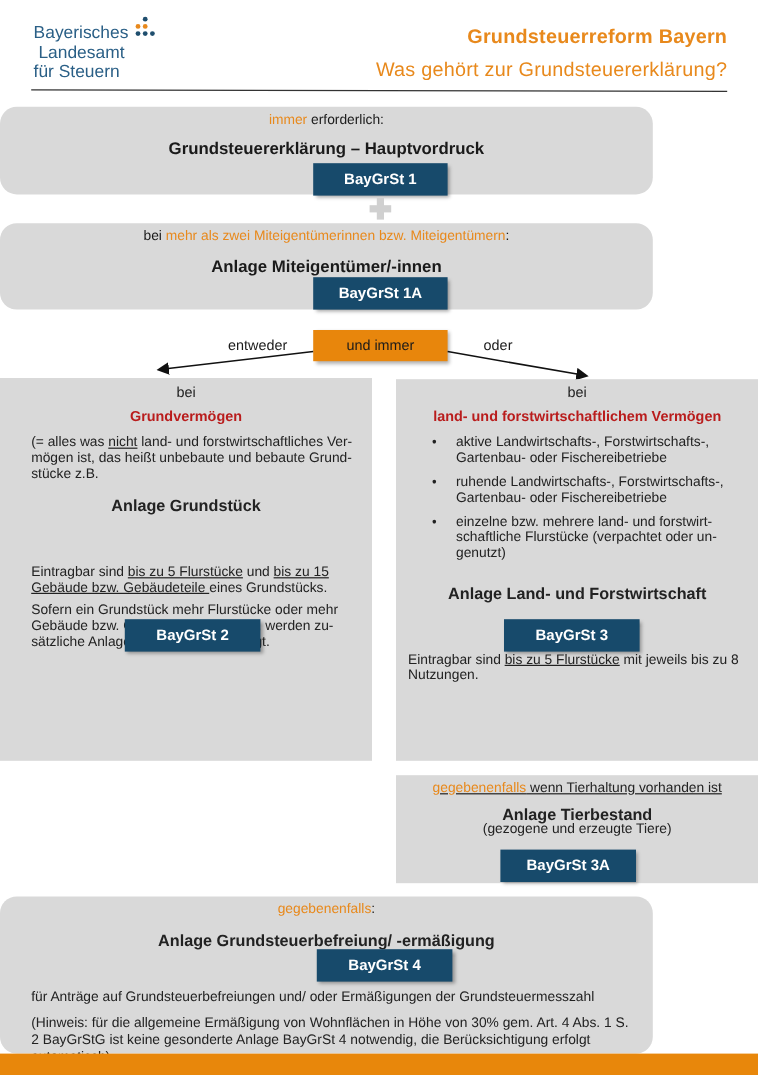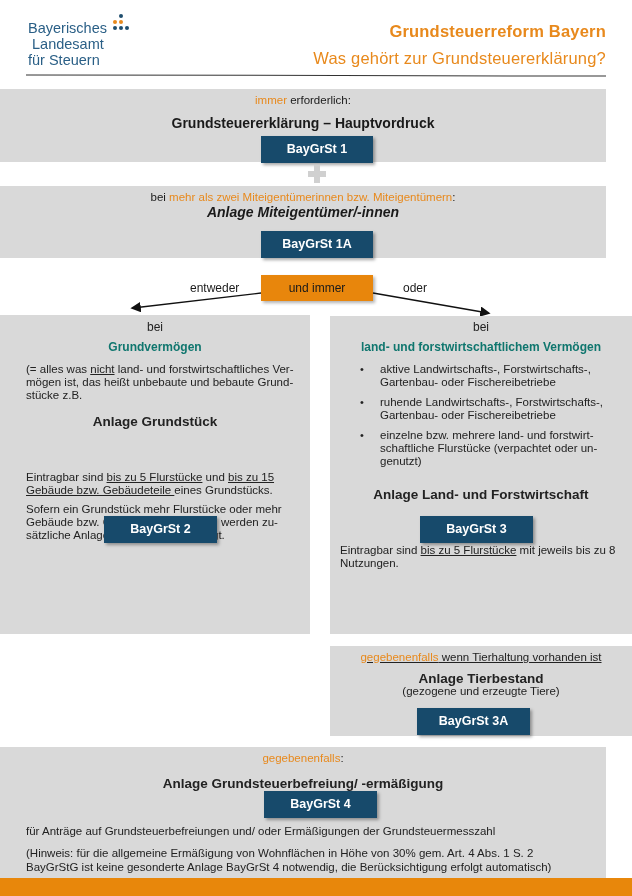--- a/index.html
+++ b/index.html
@@ -2,35 +2,35 @@
 <html><head>
 <meta charset="utf-8">
 <style>
   * { box-sizing: border-box; margin: 0; padding: 0; }
   html, body { width: 632px; height: 896px; background: #ffffff; overflow: hidden; }
   body { position: relative; font-family: "Liberation Sans", sans-serif; color: #1a1a1a; }
 
   .abs { position: absolute; }
   .gray { background: #d9d9d9; }
   .orange-t { color: #e8891c; }
-  .blue-t { color: #0f766e; }
+  .blue-t { color: #b91c1c; }
 
   
   .logo { left: 28px; top: 20px; font-size: 14.5px; line-height: 16px; color: #2a5f86; }
   .logo .l1 { display: block; }
   .logo .l2 { display: block; padding-left: 4px; }
   .logo .l3 { display: block; }
   .dots { left: 109px; top: 14px; width: 26px; height: 20px; }
   .dot { position: absolute; width: 4px; height: 4px; border-radius: 50%; }
   .hdr-title { right: 26px; top: 22px; font-size: 16.5px; font-weight: bold; color: #e8891c; letter-spacing: 0.2px; }
   .hdr-sub { right: 26px; top: 49px; font-size: 16.5px; color: #e8891c; letter-spacing: 0.2px; }
   .hdr-rule { left: 26px; width: 580px; top: 75px; height: 1.2px; background: #333; transform: rotate(0.12deg); }
 
   
-  .block { left: 0; width: 606px; text-align: center; }
+  .block { left: 0; width: 544px; text-align: center; border-radius: 14px; }
   .small { font-size: 11.5px; }
   .hd { font-size: 14px; font-weight: bold; }
   .badge {
     position: absolute; background: #174a6b; color: #fff; font-weight: bold; font-size: 12.5px;
     text-align: center; line-height: 27px; height: 27px; box-shadow: 2px 2px 3px rgba(0,0,0,0.35);
   }
 
   .plus { left: 305px; top: 163px; width: 24px; height: 22px; }
   .plus::before, .plus::after { content: ""; position: absolute; background: #d0d0d0; }
   .plus::before { left: 9px; top: 2px; width: 6px; height: 18px; }
@@ -77,21 +77,21 @@
   <div class="hd" style="margin-top:9px;">Grundsteuererklärung – Hauptvordruck</div>
   <div class="badge" style="left:261px;top:47px;width:112px;">BayGrSt 1</div>
 </div>
 
 <div class="abs plus"></div>
 
 <div class="abs block gray" style="top:186px;height:72px;">
   <div class="small" style="margin-top:5px;">
     <span>bei </span><span class="orange-t">mehr als zwei Miteigentümerinnen bzw. Miteigentümern</span><span>:</span>
   </div>
-  <div class="hd" style="margin-top:1px;font-style:italic;">Anlage Miteigentümer/-innen</div>
+  <div class="hd" style="margin-top:11px;">Anlage Miteigentümer/-innen</div>
   <div class="badge" style="left:261px;top:45px;width:112px;">BayGrSt 1A</div>
 </div>
 
 <div class="abs entweder">entweder</div>
 <div class="abs und-box">und immer</div>
 <div class="abs oder">oder</div>
 <svg class="abs" style="left:0;top:290px;" width="632" height="30">
   <defs>
     <marker id="ah" markerWidth="8" markerHeight="8" refX="6" refY="4" orient="auto">
       <path d="M0,0 L8,4 L0,8 Z" fill="#111"></path>

